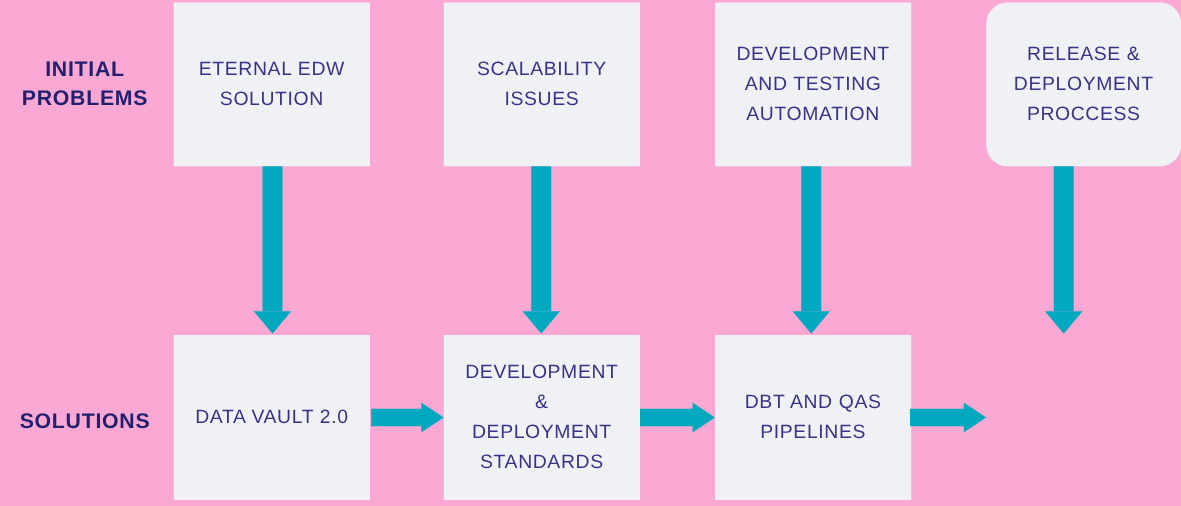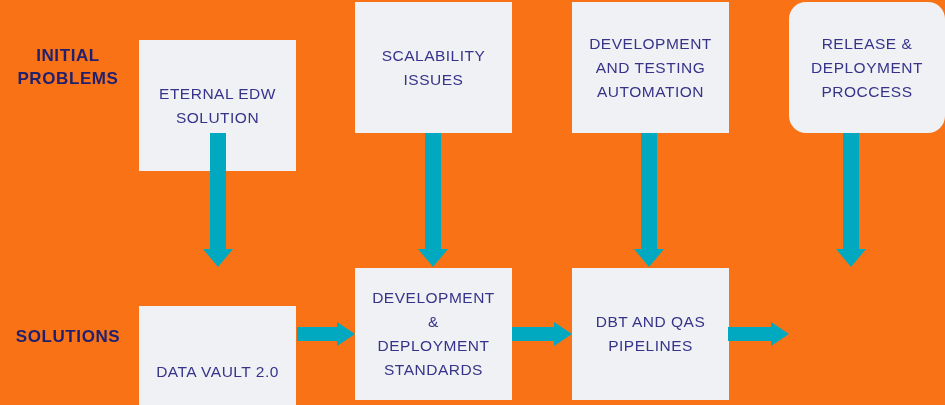--- a/index.html
+++ b/index.html
@@ -1,21 +1,21 @@
 <!DOCTYPE html>
 <html><head>
 <meta charset="utf-8">
 <style>
   * { margin: 0; padding: 0; box-sizing: border-box; }
   html, body { background: #000000; }
   .canvas {
     position: relative;
     width: 945px;
     height: 405px;
-    background: #f97316;
+    background: #f9a8d4;
     overflow: hidden;
     font-family: "Liberation Sans", sans-serif;
   }
   .row-label {
     position: absolute;
     left: 5px;
     width: 126px;
     text-align: center;
     color: #21206E;
     font-size: 17px;
@@ -40,21 +40,21 @@
     white-space: pre-line;
     color: #37338A;
     font-size: 15.5px;
     font-weight: 400;
     line-height: 24px;
     letter-spacing: 0.5px;
     padding: 0 4px;
   }
   .top    { top: 2px;   height: 131px; }
   .bottom { top: 268px; height: 132px; }
-  .col1 { left: 139px; margin-top: 38px; }
+  .col1 { left: 139px; }
   .col2 { left: 355px; align-items: center; }
   .col3 { left: 572px; }
   .col4 { left: 789px; width: 156px; border-radius: 17px; }
 
   
   .varrow { position: absolute; top: 133px; width: 30px; height: 134px; }
   .v1 { left: 203px; }
   .v2 { left: 418px; }
   .v3 { left: 634px; }
   .v4 { left: 836px; }

